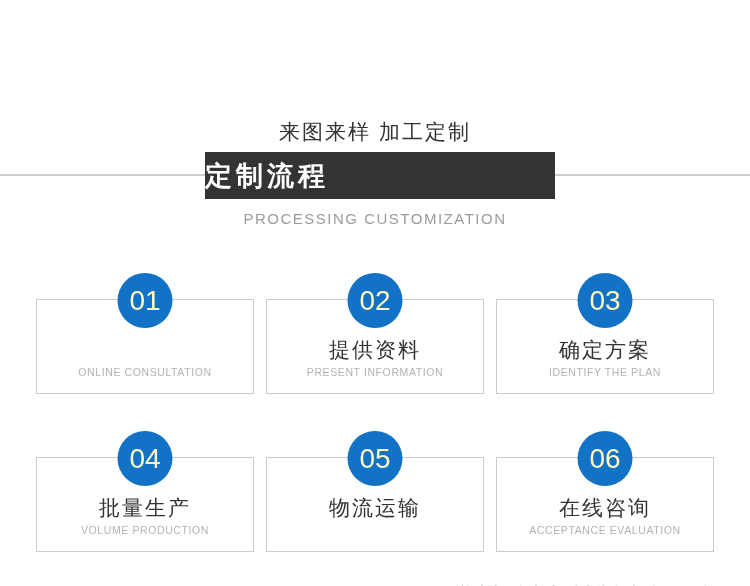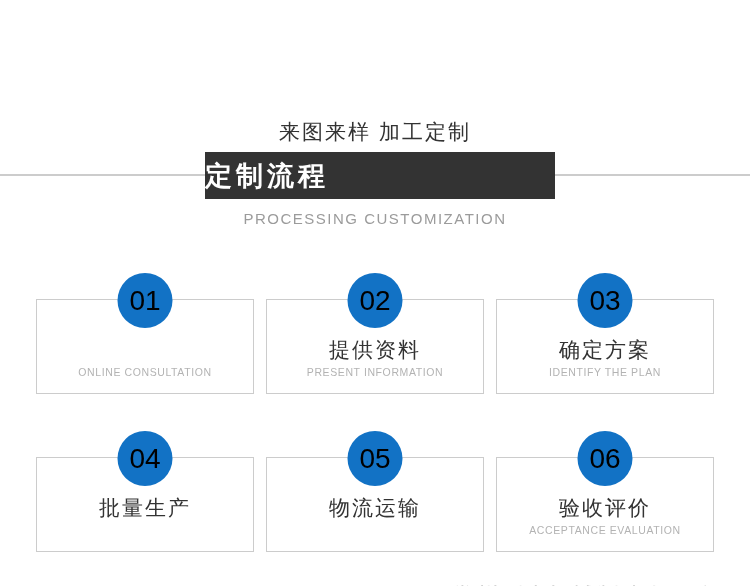--- a/index.html
+++ b/index.html
@@ -41,21 +41,21 @@
     column-gap: 12px; row-gap: 63px;
   }
   .step-card {
     position: relative; height: 95px;
     border: 1px solid #cccccc; background: #ffffff;
     text-align: center;
   }
   .step-circle {
     position: absolute; top: -27px; left: 50%; transform: translateX(-50%);
     width: 55px; height: 55px; border-radius: 50%;
-    background: #1272c5; color: #000000;
+    background: #1272c5; color: #fef9c3;
     display: flex; align-items: center; justify-content: center;
     font-size: 28px; font-weight: 400; z-index: 3;
   }
   .step-title {
     position: absolute; top: 36px; left: 0; width: 100%;
     font-size: 21px; color: #333333; letter-spacing: 2px; font-weight: 400;
   }
   .step-subtitle {
     position: absolute; top: 66px; left: 0; width: 100%;
     font-size: 10.5px; color: #b3b3b3; letter-spacing: 0.6px;
@@ -103,30 +103,31 @@
 
     <div class="step-card">
       <div class="step-circle">03</div>
       <div class="step-title">确定方案</div>
       <div class="step-subtitle">IDENTIFY THE PLAN</div>
     </div>
 
     <div class="step-card">
       <div class="step-circle">04</div>
       <div class="step-title">批量生产</div>
+      <div class="step-subtitle">VOLUME PRODUCTION</div>
     </div>
 
     <div class="step-card">
       <div class="step-circle">05</div>
       <div class="step-title">物流运输</div>
     </div>
 
     <div class="step-card">
       <div class="step-circle">06</div>
-      <div class="step-title">验收评价</div>
+      <div class="step-title">在线咨询</div>
       <div class="step-subtitle">ACCEPTANCE EVALUATION</div>
     </div>
 
   </div>
 
   <div class="wm-company">常州别克机械制造有限公司</div>
   <div class="wm-url-primary">czbk021.b2b.hc360.com</div>
   <div class="wm-url-secondary">www.zgxjjypt.com</div>
 
 </div>

